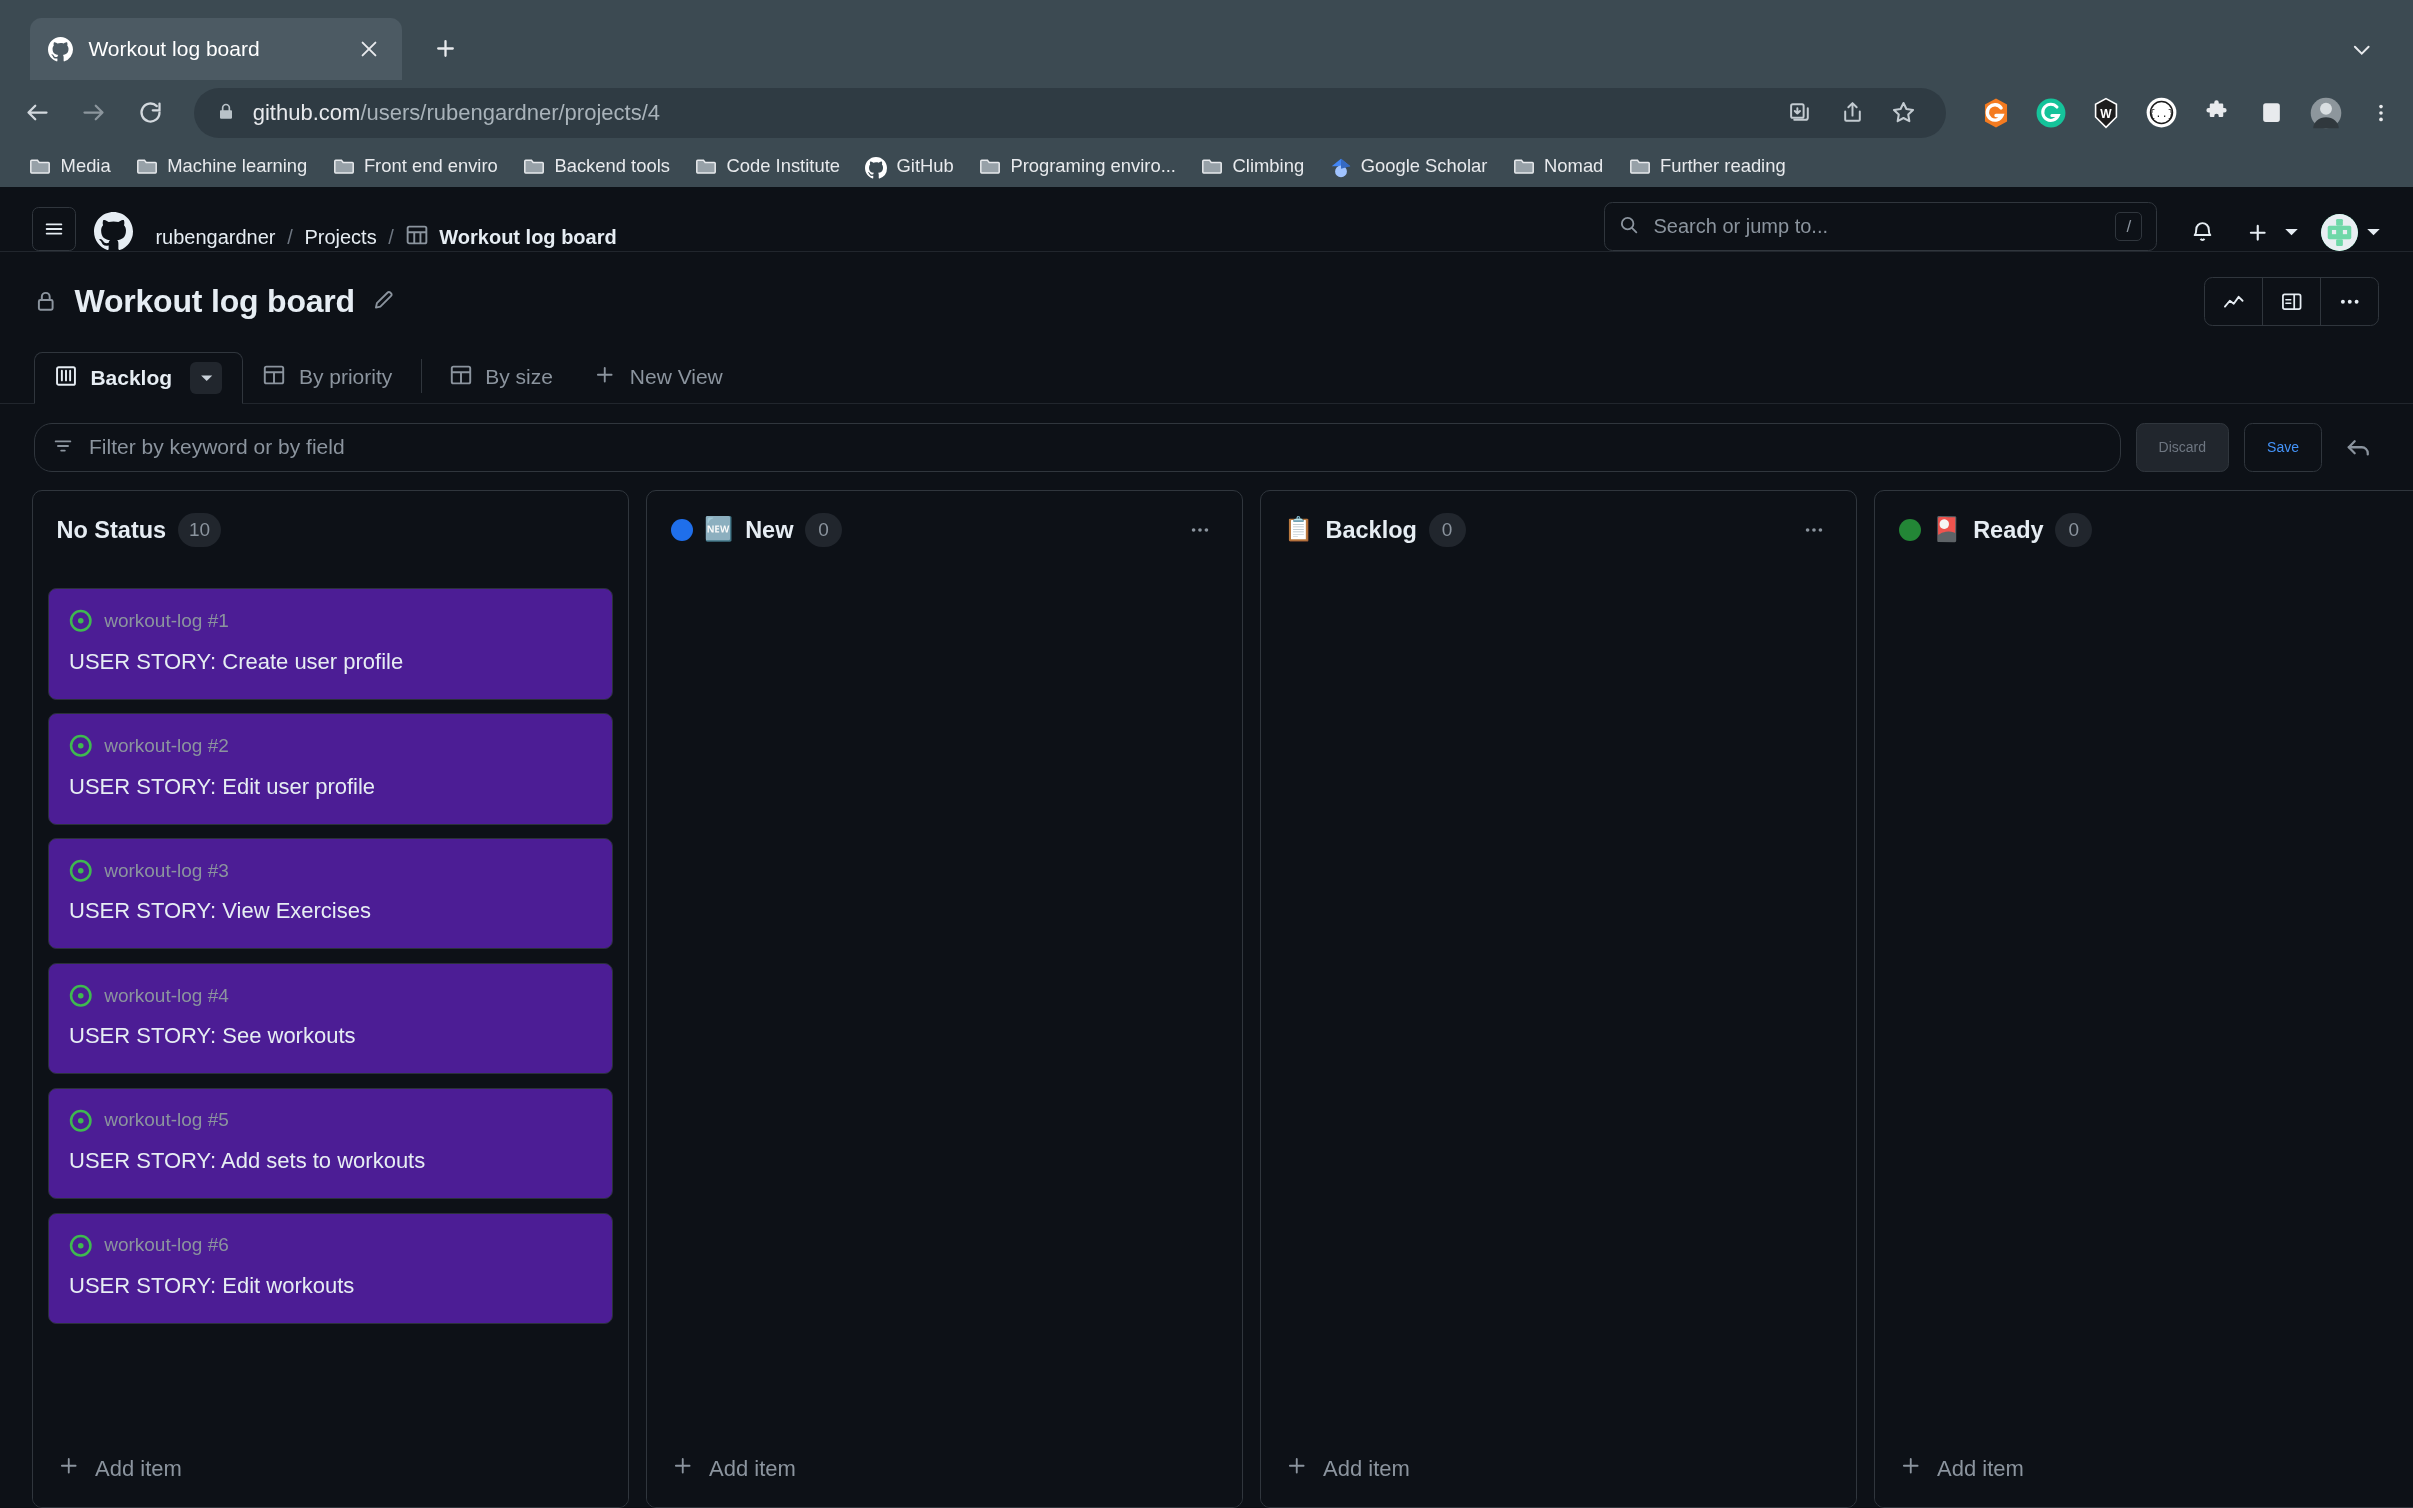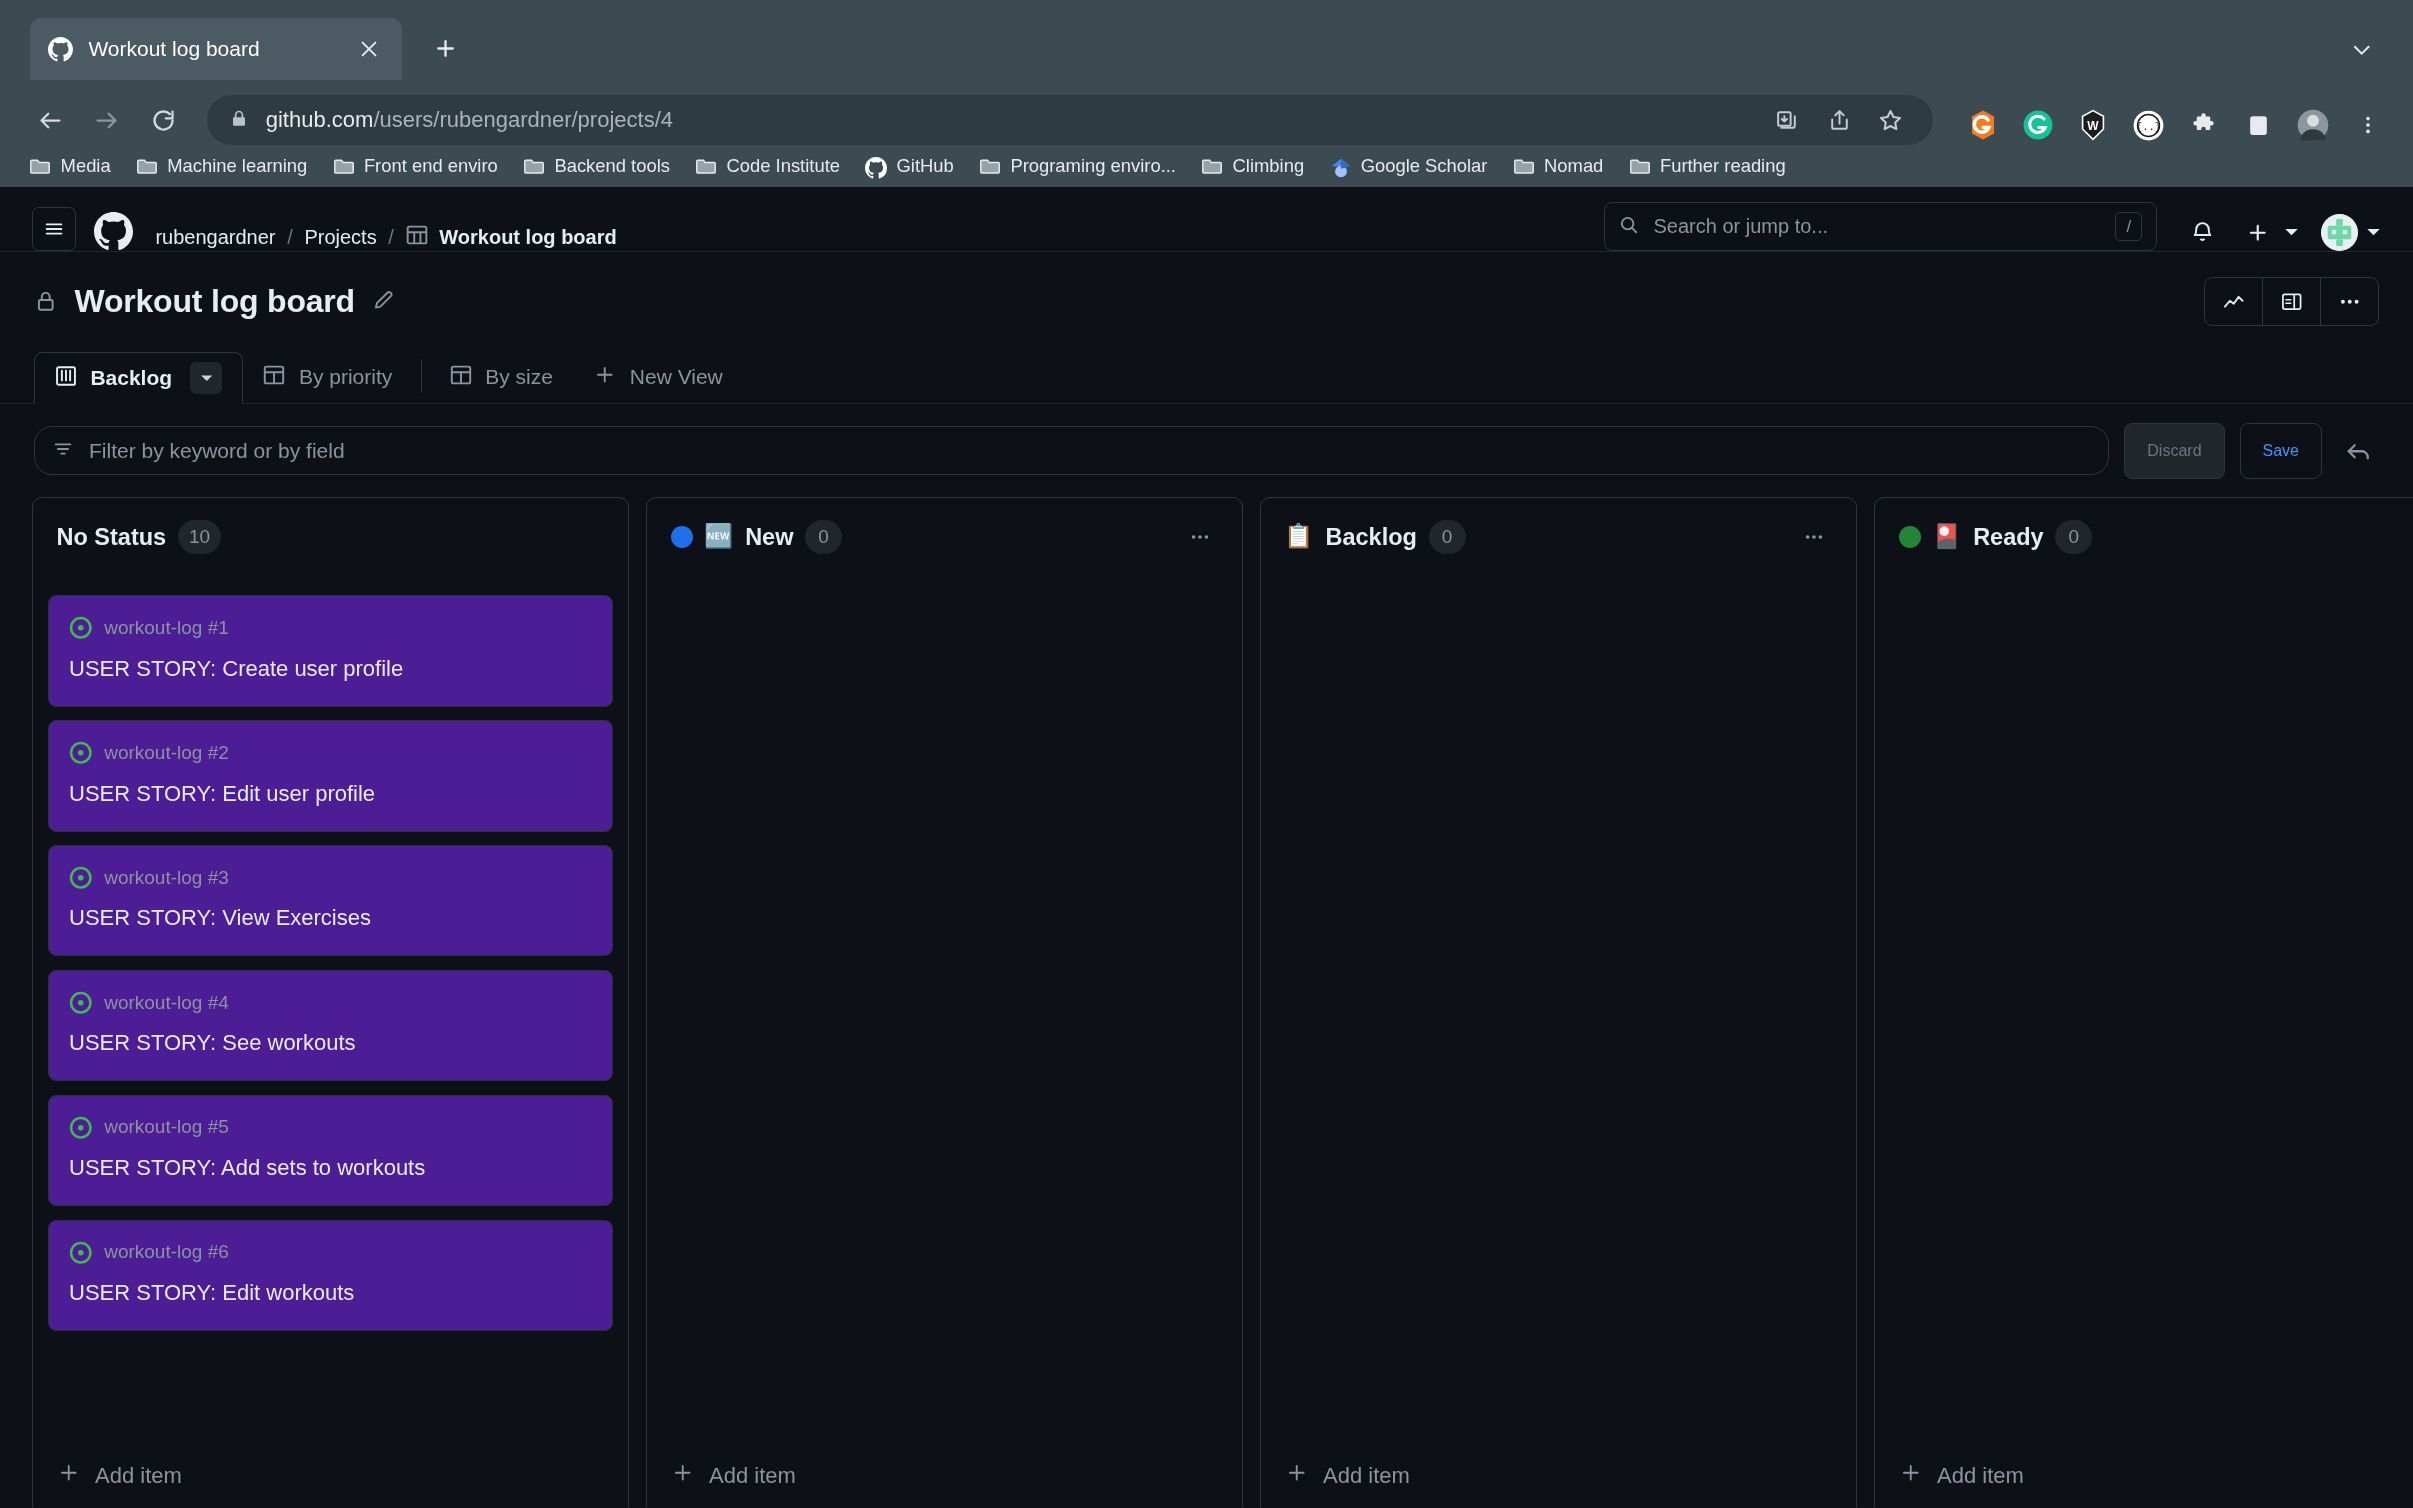--- a/index.html
+++ b/index.html
@@ -25,21 +25,21 @@
     overflow: hidden; text-overflow: ellipsis;
   }
   .tab-close { width: 28.5px; height: 28.5px; display: flex; align-items: center; justify-content: center; }
   .newtab-btn {
     width: 50px; height: 50px; margin-left: 18.4px; margin-bottom: 6.7px;
     display: flex; align-items: center; justify-content: center;
   }
   .chrome-caret { position: absolute; right: 34px; bottom: 13.4px; width: 34px; height: 34px;
                   display: flex; align-items: center; justify-content: center; }
 
-  .toolbar { height: 65px; display: flex; align-items: flex-end; padding: 0 25px; gap: 6.7px; }
+  .toolbar { height: 65px; display: flex; align-items: center; padding: 0 12px; gap: 6.7px; }
   .nav-btn { width: 50px; height: 50px; display: flex; align-items: center; justify-content: center; border-radius: 50%; }
   .omnibox {
     flex: 1; height: 50px; background: #2f3b43; border-radius: 27px;
     display: flex; align-items: center; padding: 0 22px; gap: 17px; margin: 0 11.7px;
   }
   .lock-icon { width: 20px; height: 23.5px; flex: 0 0 20px; }
   .url { font-size: 22px; color: #e8eaed; white-space: nowrap; }
   .url .dim { color: #a9b3ba; }
   .omni-actions { display: flex; align-items: center; gap: 11.7px; margin-left: auto; }
   .ext-icons { display: flex; align-items: center; gap: 15px; padding-left: 11.7px; }
@@ -115,21 +115,21 @@
   .vtab-divider { width: 0.8px; height: 34px; background: #30363d; margin: 0 8.4px 10px 8.4px; }
 
   
   .filter-row { display: flex; align-items: center; padding: 18.4px 34px; gap: 15px; }
   .filter-box {
     flex: 1; height: 49px; background: #0d1117; border: 0.8px solid #30363d;
     border-radius: 18px; display: flex; align-items: center; padding: 0 17px; gap: 15px;
   }
   .filter-box .ph { color: #8b949e; font-size: 21px; }
   .btn {
-    height: 56px; padding: 0 22px; border-radius: 8.4px; font-size: 16px;
+    height: 49px; padding: 0 22px; border-radius: 8.4px; font-size: 14px;
     display: flex; align-items: center; justify-content: center;
     border: 0.8px solid #30363d;
   }
   .btn-discard { background: #21262d; color: #6e7681; }
   .btn-save { background: #0d1117; color: #4493f8; }
   .undo-btn { width: 42px; height: 42px; display: flex; align-items: center; justify-content: center; }
 
   
   .board { display: flex; gap: 17px; padding: 0 32px 0 32px; align-items: stretch;
            height: calc(1508px - 188px - 65px - 87px - 65px - 85px); }

